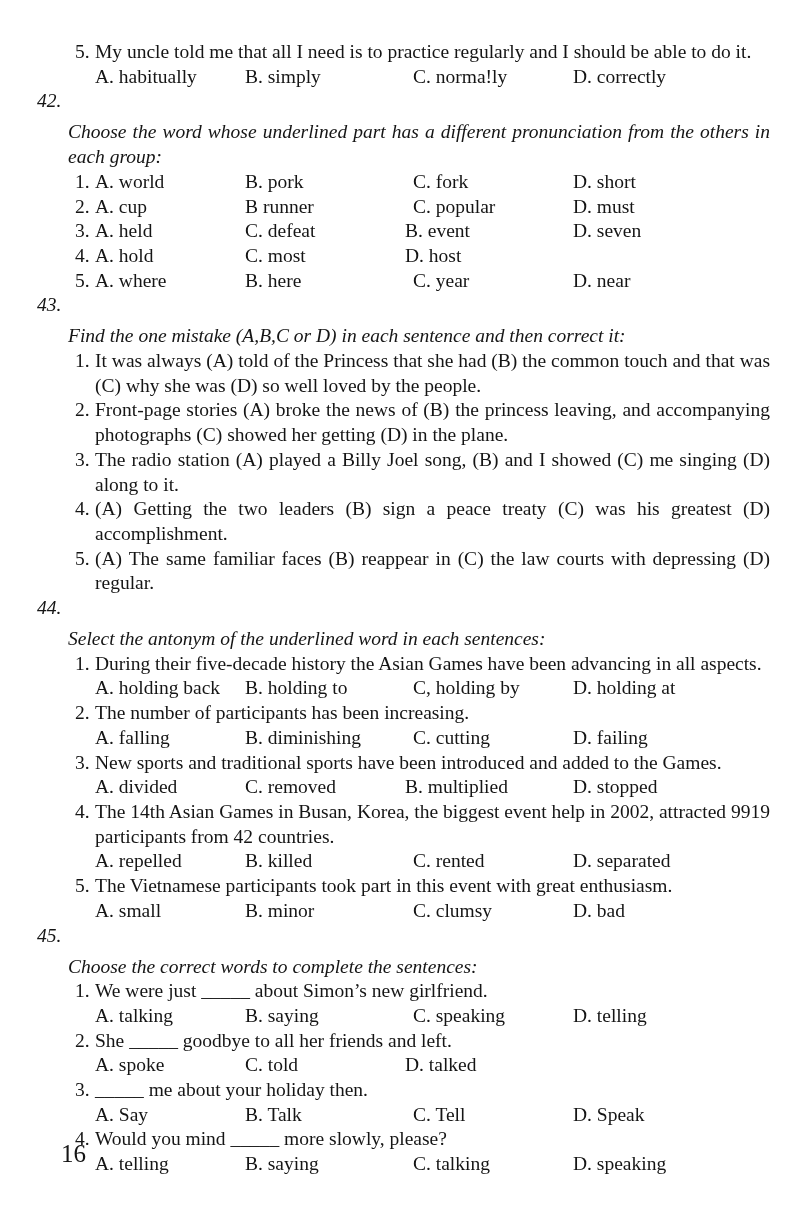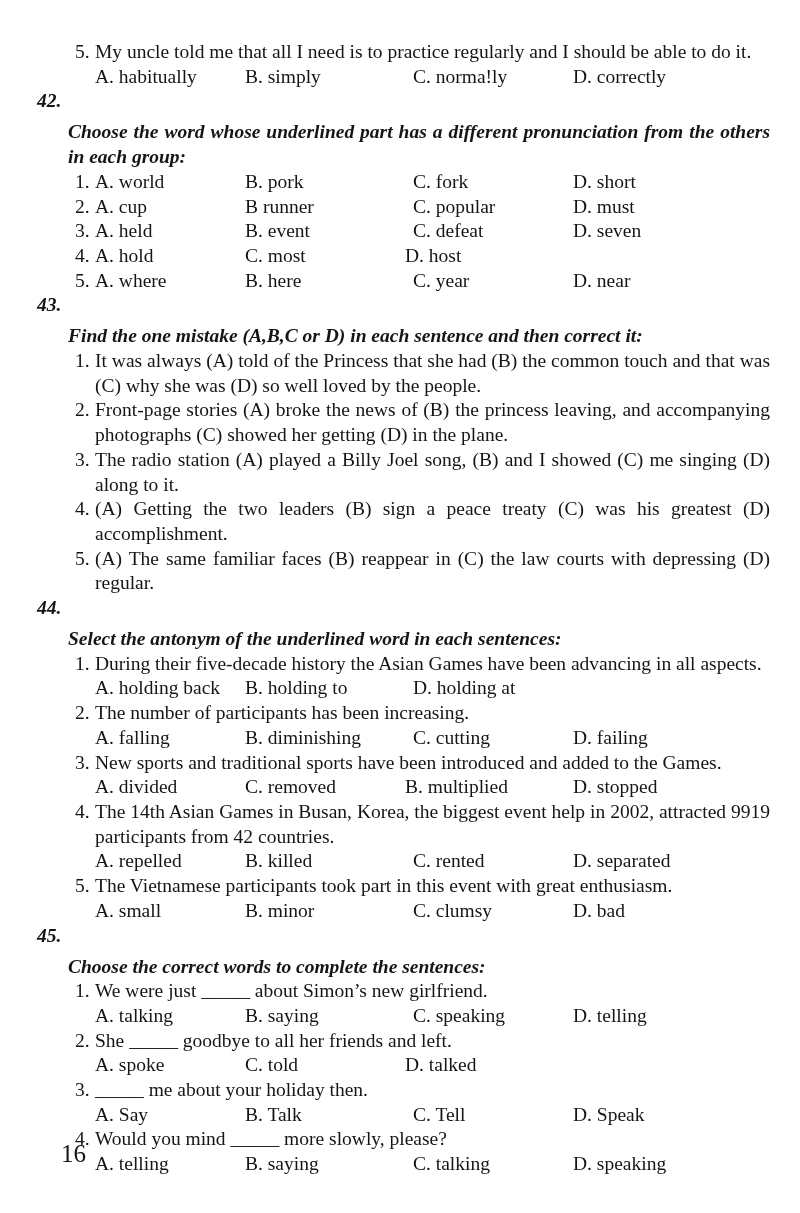--- a/index.html
+++ b/index.html
@@ -14,21 +14,21 @@
   }
   .content {
     position: absolute;
     left: 37px;
     top: 40px;
     width: 733px;
     font-size: 19.5px;
     line-height: 24.7px;
   }
   
-  .heading { display: flex; font-weight: 700; font-style: italic; }
+  .heading { display: flex; font-weight: 400; font-style: italic; }
   .heading .qnum { flex: none; width: 31px; }
   .heading .qtext { flex: 1; text-align: justify; margin-top: 31px; }
   
   .item { display: flex; }
   .item .inum { flex: none; width: 20px; margin-left: 38px; }
   .item .itext { flex: 1; text-align: justify; }
   
   .optrow { display: flex; margin-left: 58px; align-items: center; }
   .optrow.with-num { margin-left: 38px; }
   .optrow .inum { flex: none; width: 20px; }
@@ -79,22 +79,22 @@
       <div class="optrow with-num">
         <span class="inum">2.</span>
         <div class="cell cA"><span>A. c</span><span class="u">u</span><span>p</span></div>
         <div class="cell cB"><span>B r</span><span class="u">u</span><span>nner</span></div>
         <div class="cell cC"><span>C. pop</span><span class="u">u</span><span>lar</span></div>
         <div class="cell cD"><span>D. m</span><span class="u">u</span><span>st</span></div>
       </div>
       <div class="optrow with-num">
         <span class="inum">3.</span>
         <div class="cell cA"><span>A. h</span><span class="u">e</span><span>ld</span></div>
+        <div class="cell cC"><span>C. d</span><span class="u">e</span><span>feat</span></div>
         <div class="cell cB"><span>B. ev</span><span class="u">e</span><span>nt</span></div>
-        <div class="cell cC"><span>C. d</span><span class="u">e</span><span>feat</span></div>
         <div class="cell cD"><span>D. s</span><span class="u">e</span><span>ven</span></div>
       </div>
       <div class="optrow with-num">
         <span class="inum">4.</span>
         <div class="cell cA"><span>A. h</span><span class="u">o</span><span>ld</span></div>
         <div class="cell cC"><span>C. m</span><span class="u">o</span><span>st</span></div>
         <div class="cell cD"><span>D. h</span><span class="u">o</span><span>st</span></div>
       </div>
       <div class="optrow with-num">
         <span class="inum">5.</span>
@@ -131,20 +131,21 @@
         <span class="qnum">44.</span>
         <div class="qtext"><span>Select the antonym of the underlined word in each sentences:</span></div>
       </div>
       <div class="item">
         <span class="inum">1.</span>
         <div class="itext"><span>During their five-decade history the Asian Games have been </span><span class="u">advancing</span><span> in all aspects.</span></div>
       </div>
       <div class="optrow">
         <div class="cell cA"><span>A. holding back</span></div>
         <div class="cell cB"><span>B. holding to</span></div>
+        <div class="cell cC"><span>C, holding by</span></div>
         <div class="cell cD"><span>D. holding at</span></div>
       </div>
       <div class="item">
         <span class="inum">2.</span>
         <div class="itext"><span>The number of participants has been </span><span class="u">increasing</span><span>.</span></div>
       </div>
       <div class="optrow">
         <div class="cell cA"><span>A. falling</span></div>
         <div class="cell cB"><span>B. diminishing</span></div>
         <div class="cell cC"><span>C. cutting</span></div>

